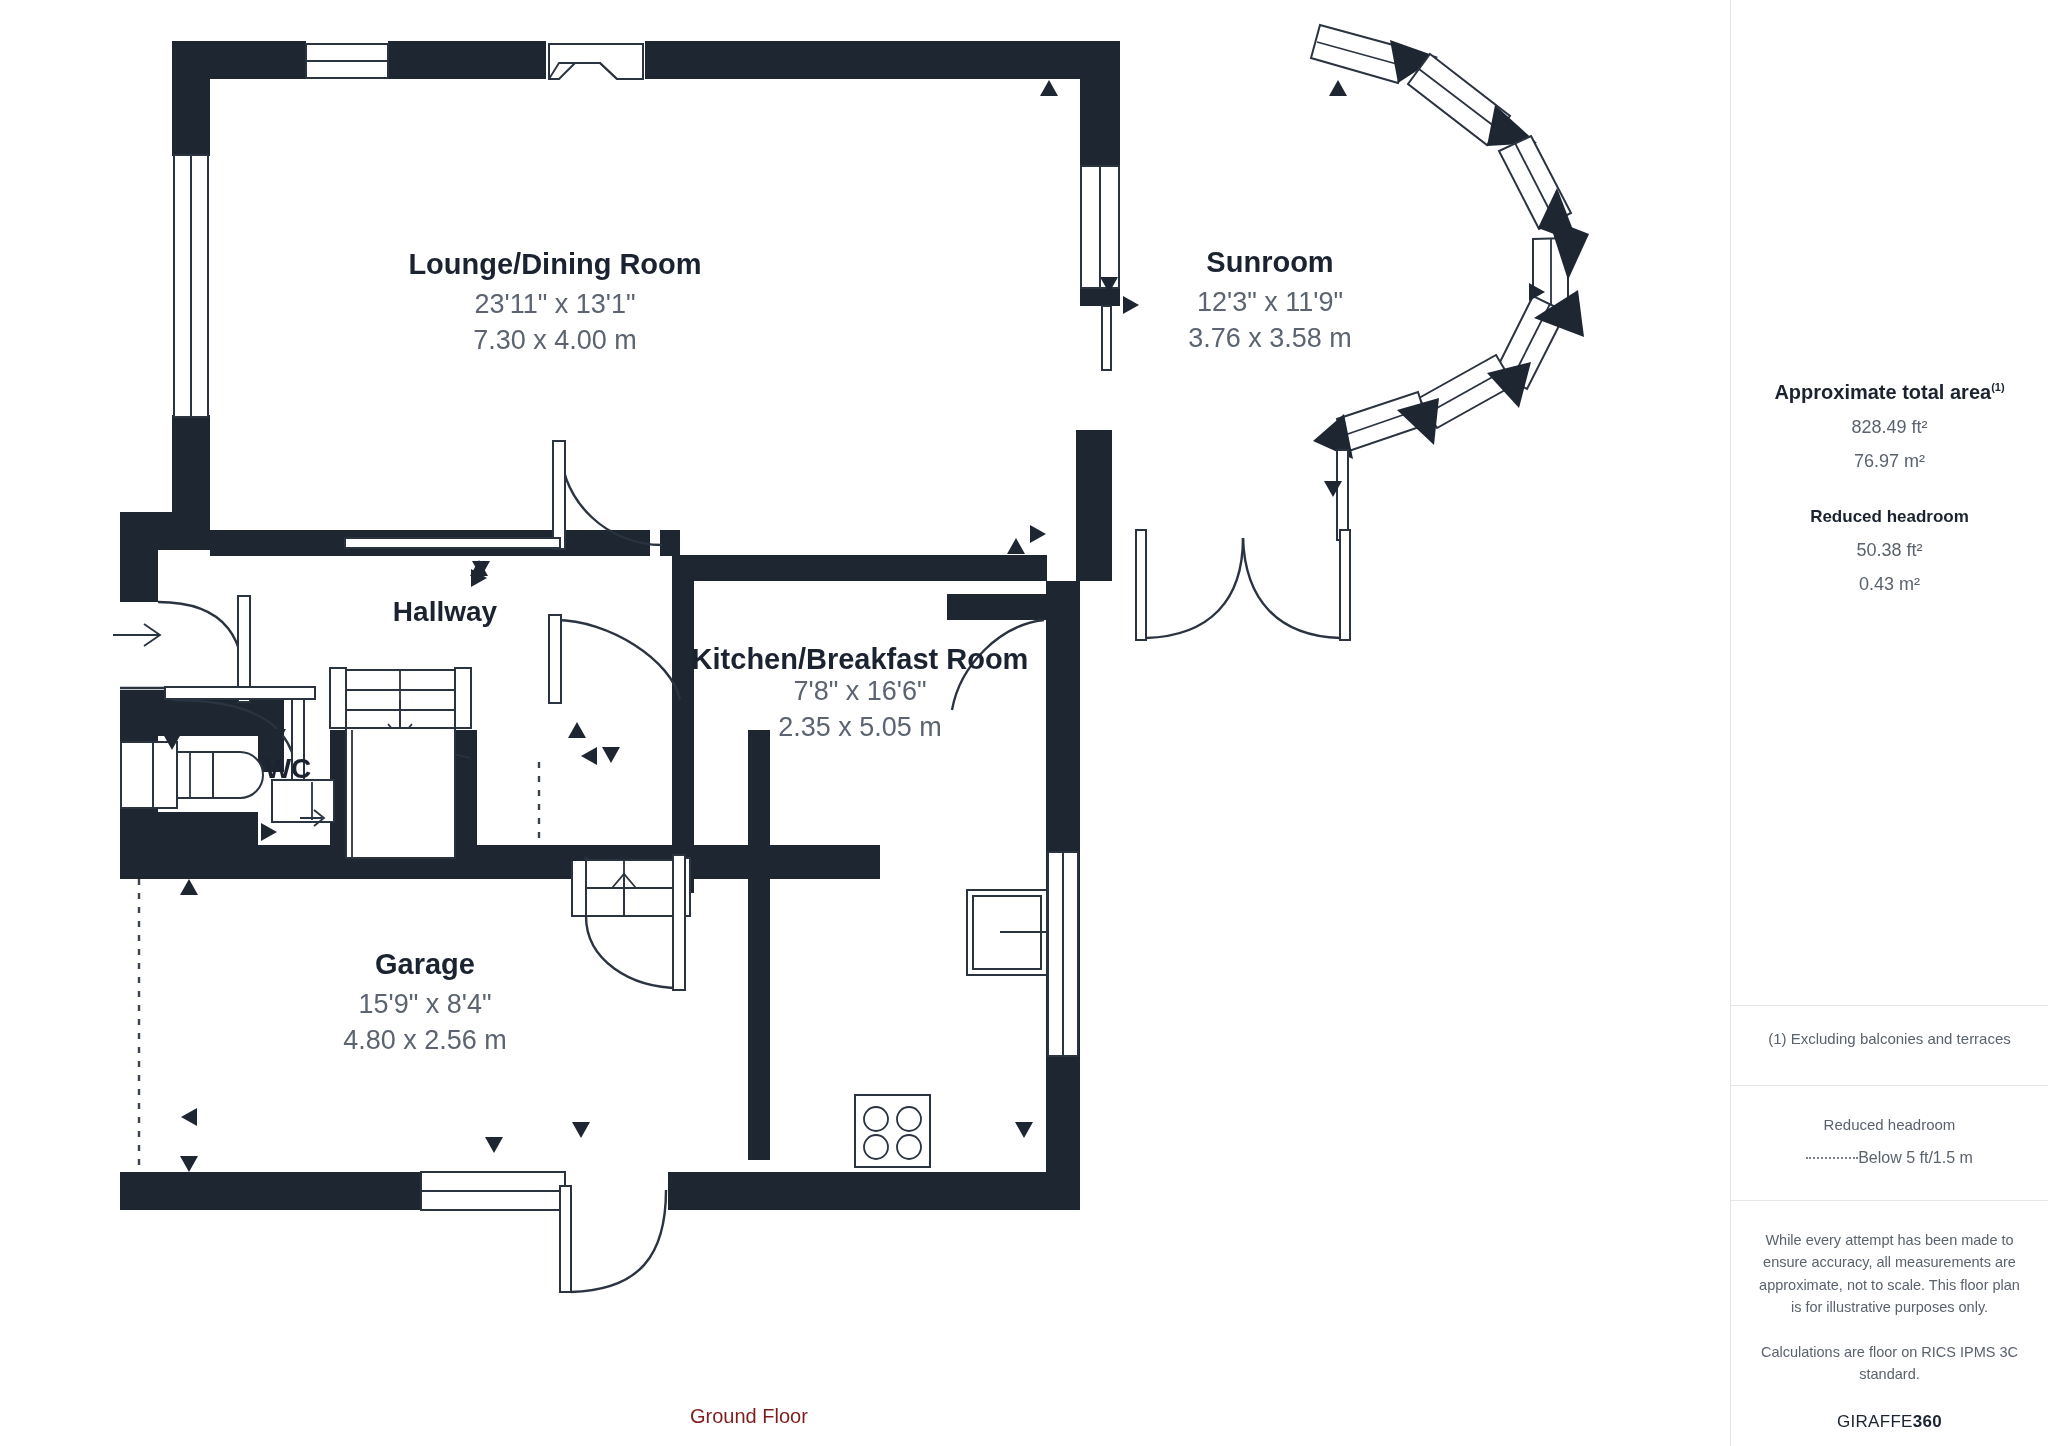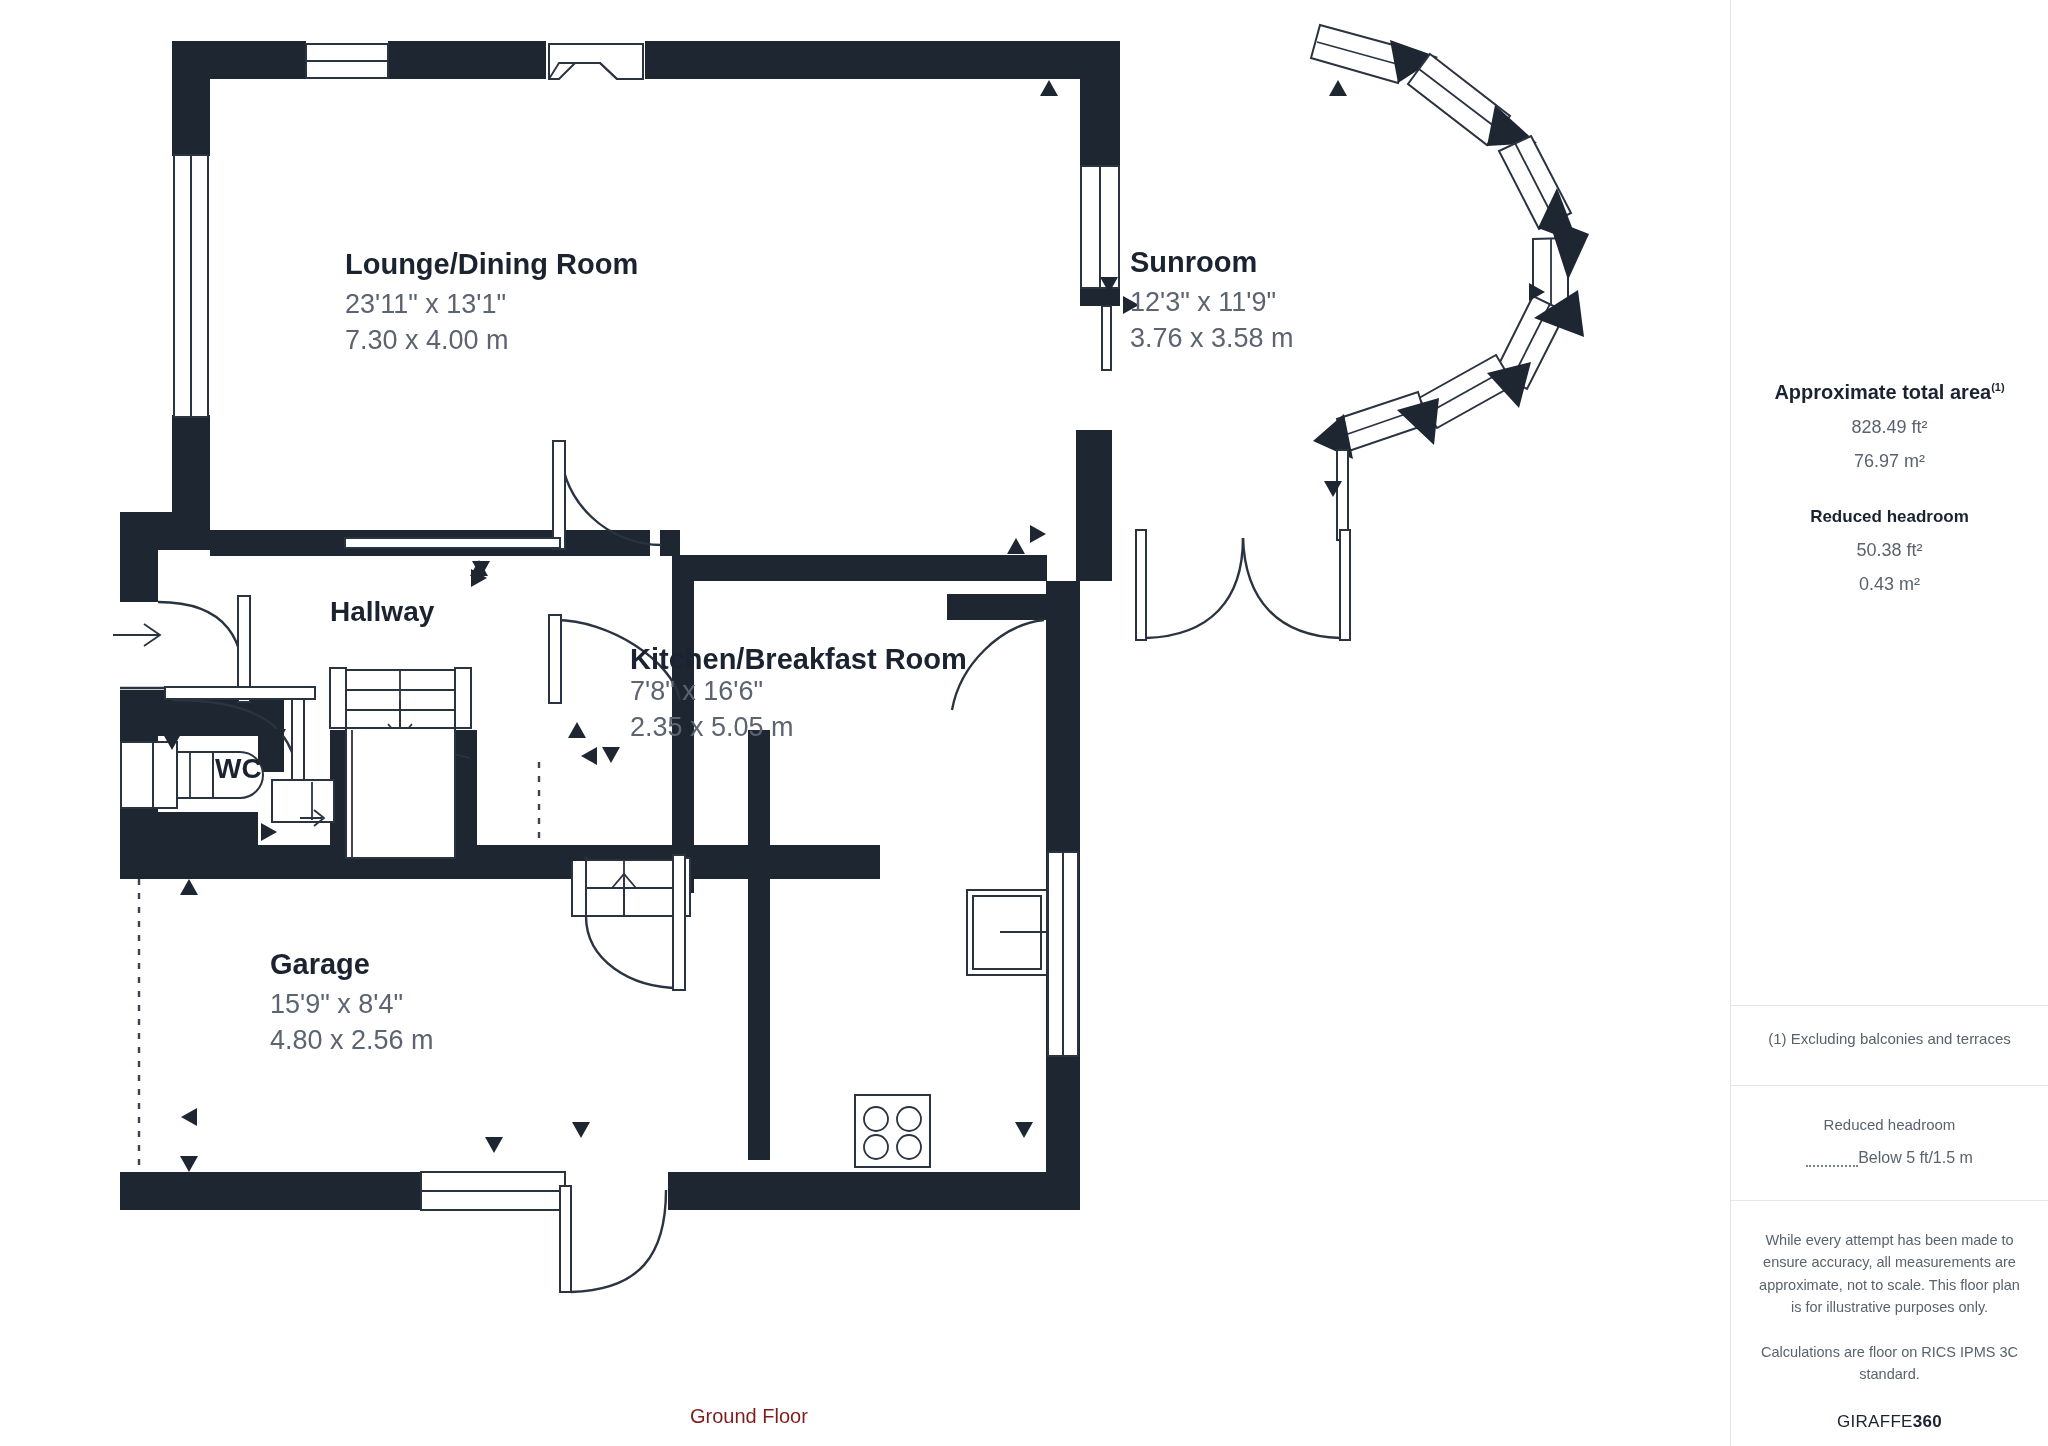--- a/index.html
+++ b/index.html
@@ -3,21 +3,21 @@
 <meta charset="utf-8">
 <style>
   html,body{margin:0;padding:0;background:#ffffff;}
   body{width:2048px;height:1446px;overflow:hidden;font-family:"Liberation Sans",sans-serif;color:#1d2430;}
   #page{position:relative;width:2048px;height:1446px;background:#fff;}
 
   
   #plan-area{position:absolute;left:0;top:0;width:1730px;height:1446px;}
   #plan-svg{position:absolute;left:0;top:0;}
 
-  .room-label{position:absolute;line-height:1.0;}
+  .room-label{position:absolute;text-align:center;line-height:1.0;}
   .room-name{font-weight:bold;color:#1b2330;white-space:nowrap;}
   .room-dim{color:#5b6470;white-space:nowrap;font-weight:400;}
 
   #label-lounge{left:345px;top:250px;width:420px;}
   #label-lounge .room-name{font-size:29px;margin-bottom:12px;}
   #label-lounge .room-dim{font-size:27px;margin-bottom:9px;}
 
   #label-sunroom{left:1130px;top:248px;width:280px;}
   #label-sunroom .room-name{font-size:29px;margin-bottom:12px;}
   #label-sunroom .room-dim{font-size:27px;margin-bottom:9px;}
@@ -49,21 +49,21 @@
   #area-title{font-size:20px;font-weight:bold;color:#1b2330;line-height:1.2;}
   #area-title sup{font-size:11px;vertical-align:super;}
   .area-val{font-size:18px;color:#5a626d;margin-top:13px;}
   #rh-title{font-size:17px;font-weight:bold;color:#1b2330;margin-top:35px;}
 
   #note-block{position:absolute;left:0;top:1005px;width:100%;padding:24px 20px;box-sizing:border-box;}
   #note-block .note{font-size:15px;color:#5a626d;}
 
   #legend-block{position:absolute;left:0;top:1085px;width:100%;padding:30px 20px 28px;box-sizing:border-box;}
   #legend-title{font-size:15px;color:#5a626d;margin-bottom:16px;}
-  #legend-row{display:flex;align-items:flex-end;justify-content:center;}
+  #legend-row{display:flex;align-items:center;justify-content:center;}
   #legend-dash{width:52px;height:0;border-top:2px dotted #7b828c;}
   #legend-text{font-size:16px;color:#5a626d;}
 
   #disclaimer-block{position:absolute;left:0;top:1200px;width:100%;padding:28px 24px 0;box-sizing:border-box;}
   #disclaimer-block p{margin:0;font-size:14.5px;line-height:1.55;color:#5a626d;text-align:center;}
   #disclaimer-block p+p{margin-top:22px;}
   #brand{margin-top:26px;text-align:center;font-size:17px;color:#1b2330;letter-spacing:.3px;}
   #brand b{font-weight:bold;}
 </style>
 </head>

